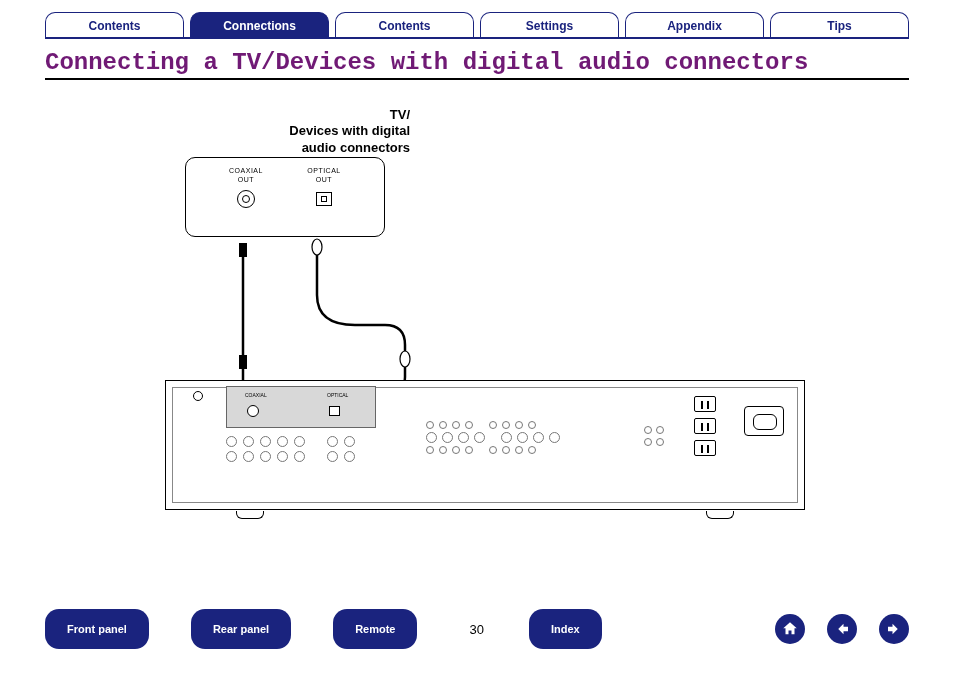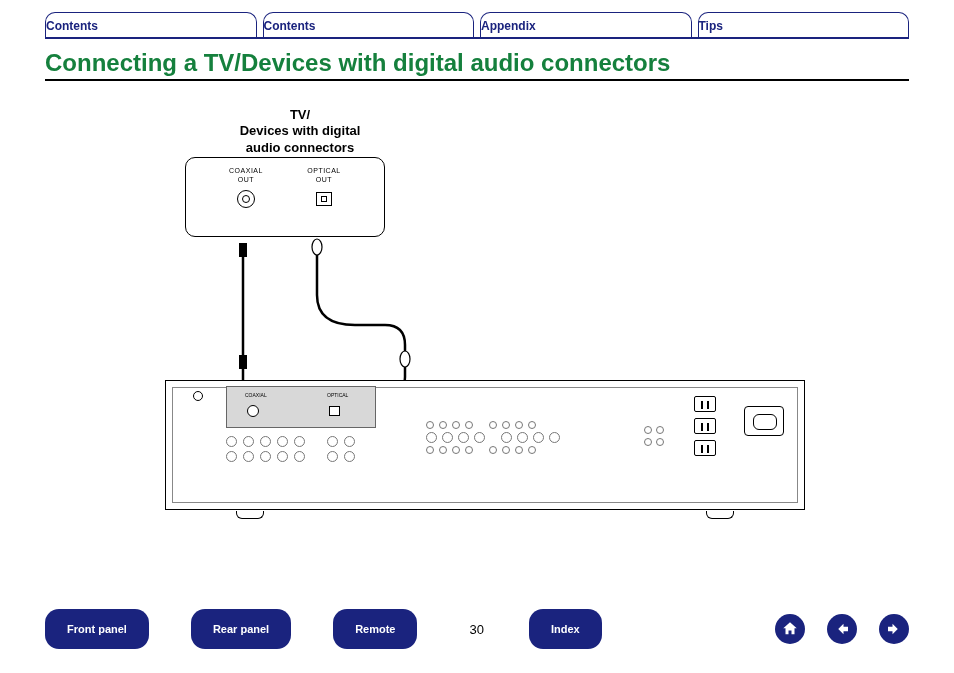--- a/index.html
+++ b/index.html
@@ -13,21 +13,21 @@
   }
 
   
   .tab-nav {
     display: flex;
     padding: 12px 45px 0 45px;
     gap: 6px;
   }
   .tab {
     flex: 1;
-    text-align: left;
+    text-align: center;
     font-size: 12px;
     font-weight: bold;
     color: #1a237e;
     padding: 6px 0 4px 0;
     border: 1.5px solid #1a237e;
     border-bottom: none;
     border-radius: 10px 10px 0 0;
     background: #fff;
     cursor: pointer;
   }
@@ -38,42 +38,43 @@
   .tab-underline {
     height: 2px;
     background: #1a237e;
     margin: 0 45px;
   }
 
   
   .page-title {
     font-size: 24px;
     font-weight: bold;
-    color: #15803d;
+    color: #701a75;
     margin: 10px 45px 0 45px;
     border-bottom: 2px solid #000;
     padding-bottom: 2px;
+    font-family: Liberation Mono, monospace;
   }
 
   
   .diagram-area {
     position: absolute;
     left: 45px;
     top: 95px;
     width: 864px;
     height: 440px;
   }
 
   
   .device-label {
     position: absolute;
     left: 145px;
     top: 12px;
     width: 220px;
-    text-align: center;
+    text-align: right;
     font-size: 13px;
     font-weight: bold;
     line-height: 1.25;
   }
   .device-box {
     position: absolute;
     left: 140px;
     top: 62px;
     width: 200px;
     height: 80px;
@@ -328,21 +329,23 @@
     justify-content: center;
     cursor: pointer;
   }
   .nav-circle svg { width: 18px; height: 18px; fill: #fff; }
 </style>
 </head>
 <body>
 
 <div class="tab-nav">
   <div class="tab">Contents</div>
+  <div class="tab active">Connections</div>
   <div class="tab">Contents</div>
+  <div class="tab">Settings</div>
   <div class="tab">Appendix</div>
   <div class="tab">Tips</div>
 </div>
 <div class="tab-underline"></div>
 
 <h1 class="page-title">Connecting a TV/Devices with digital audio connectors</h1>
 
 <div class="diagram-area">
 
   <div class="device-label">

